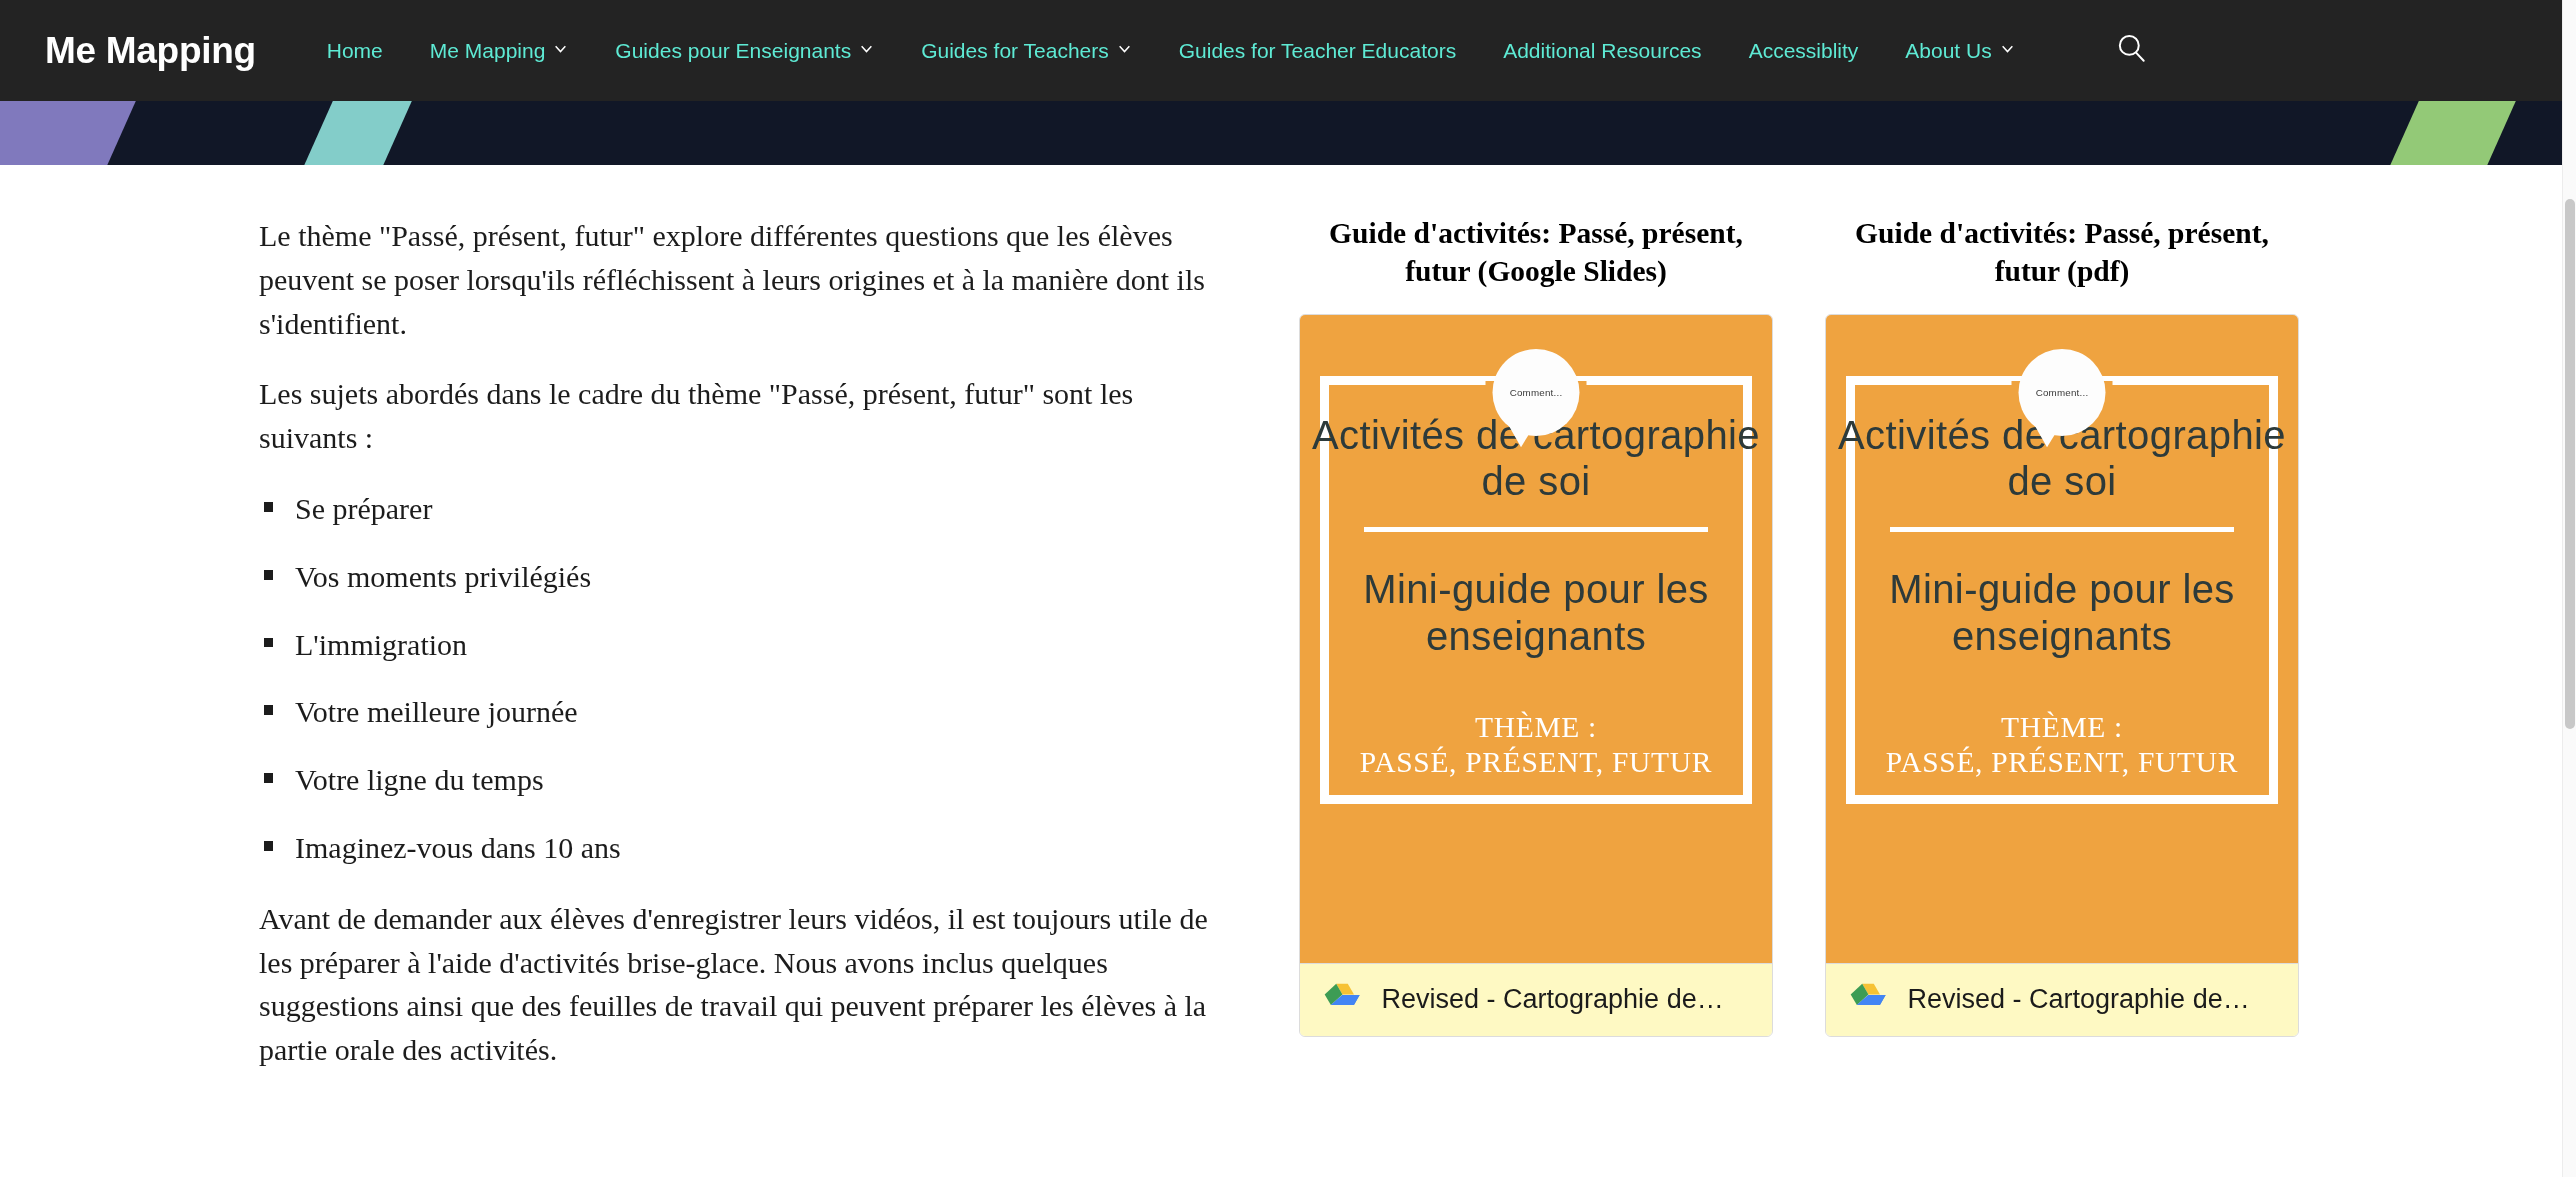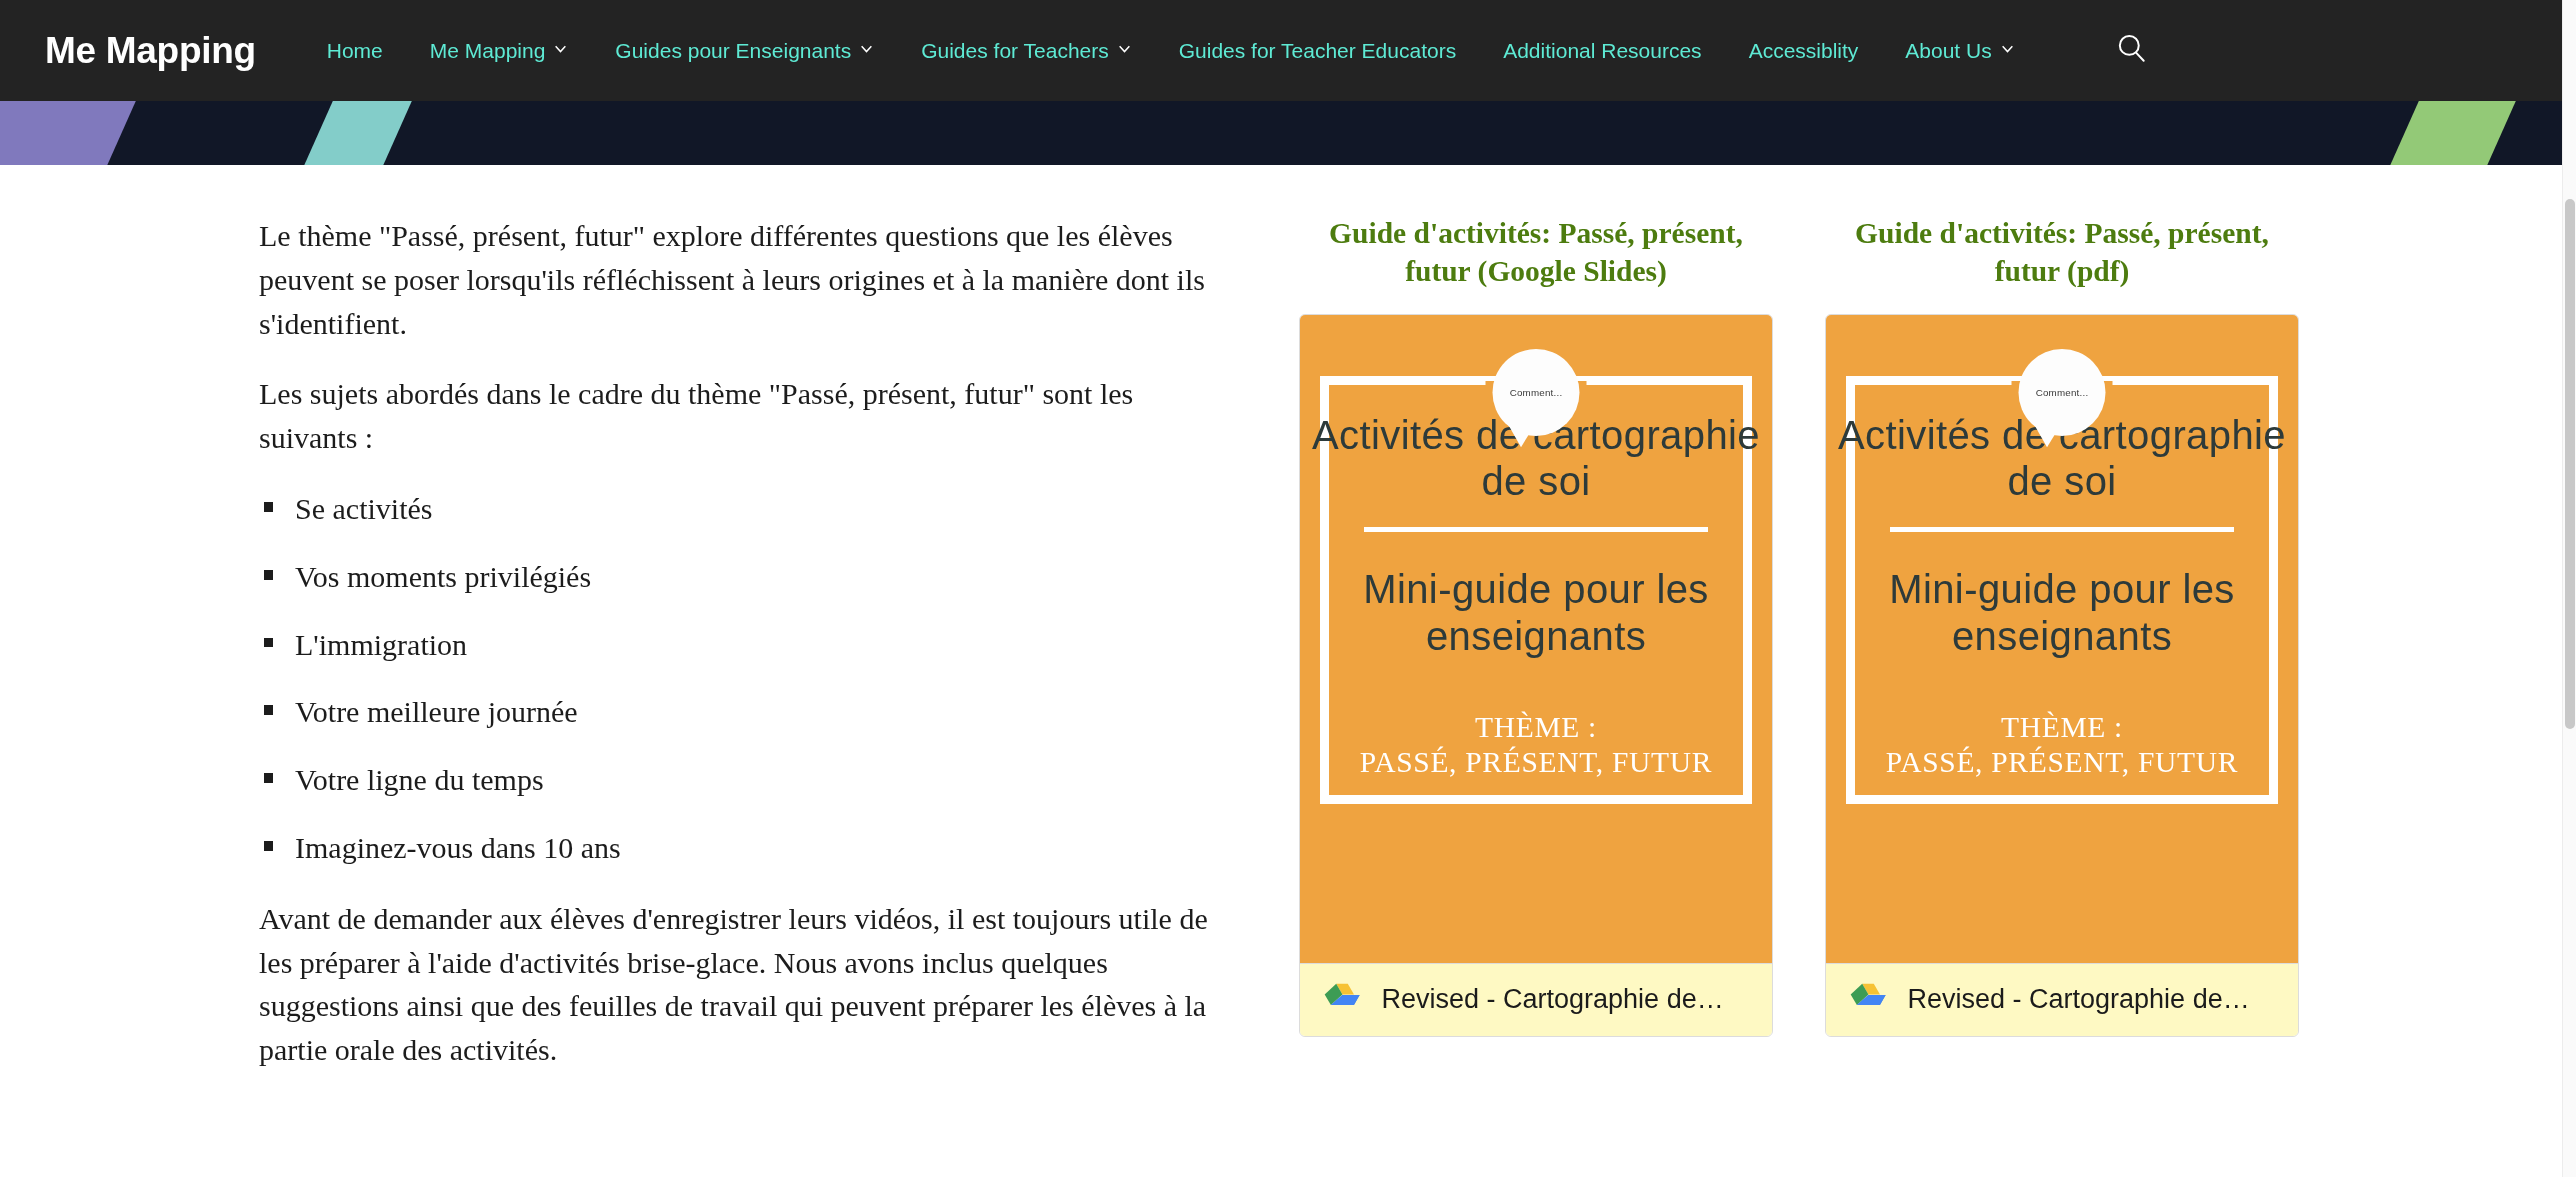--- a/index.html
+++ b/index.html
@@ -59,21 +59,21 @@
   .col-text li::before{
     content:""; position:absolute; left:4.5px; top:15px;
     width:9.8px; height:9.8px; background:#1c1c1c;
   }
 
   
   .cards{ position:absolute; left:1299px; top:0; display:flex; gap:52px; }
   .card{ width:474px; }
   .card-title{
     text-align:center; font-family:"Liberation Serif", serif;
-    font-weight:700; font-size:29.5px; line-height:1.3; color:#4d7c0f;
+    font-weight:700; font-size:29.5px; line-height:1.3; color:#000000;
     margin-top:49px; margin-bottom:23px;
   }
   .card-frame{
     border:0.9px solid #dcdcdc; background:#ffffff;
     border-radius:6px; overflow:hidden;
   }
   .cover{
     position:relative; width:100%; height:648px;
     background:#efa340; overflow:hidden;
   }
@@ -226,21 +226,21 @@
 
 <div class="content">
 
   <article class="col-text">
 
     <p>Le thème "Passé, présent, futur" explore différentes questions que les élèves peuvent se poser lorsqu'ils réfléchissent à leurs origines et à la manière dont ils s'identifient.</p>
 
     <p>Les sujets abordés dans le cadre du thème "Passé, présent, futur" sont les suivants :</p>
 
     <ul>
-      <li>Se activités</li>
+      <li>Se préparer</li>
       <li>Vos moments privilégiés</li>
       <li>L'immigration</li>
       <li>Votre meilleure journée</li>
       <li>Votre ligne du temps</li>
       <li>Imaginez-vous dans 10 ans</li>
     </ul>
 
     <p>Avant de demander aux élèves d'enregistrer leurs vidéos, il est toujours utile de les préparer à l'aide d'activités brise-glace. Nous avons inclus quelques suggestions ainsi que des feuilles de travail qui peuvent préparer les élèves à la partie orale des activités.</p>
 
   </article>

